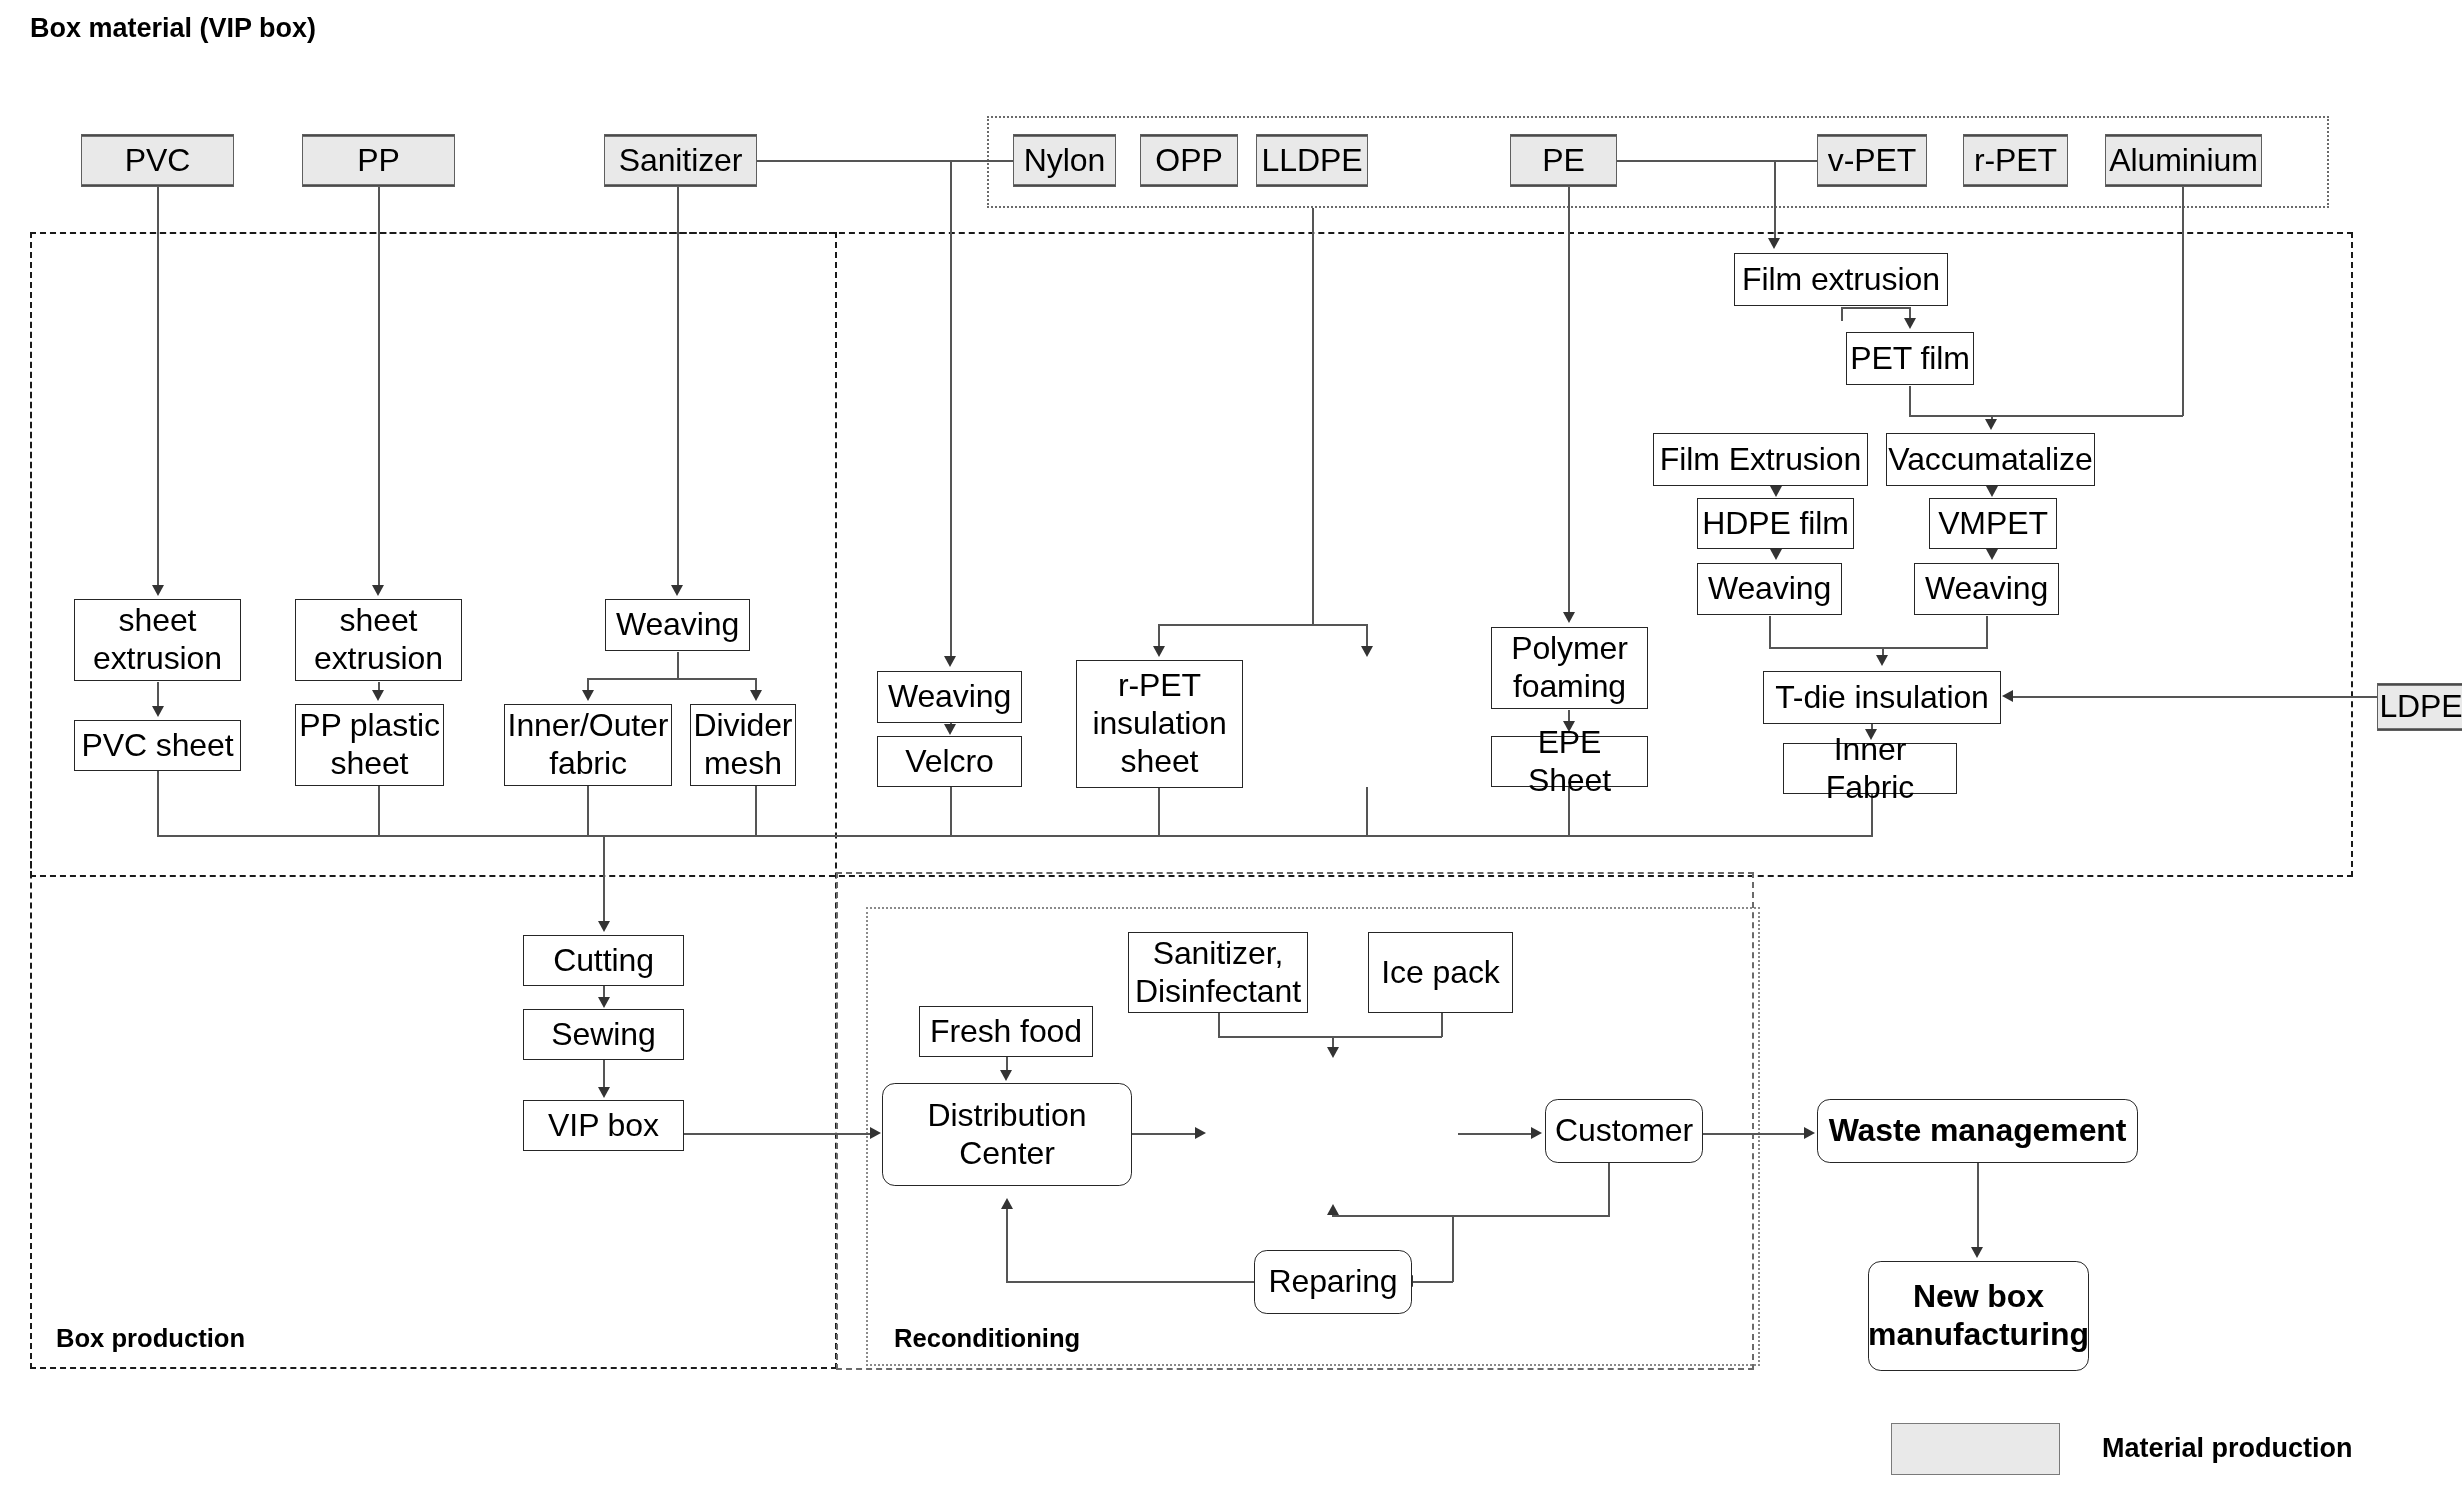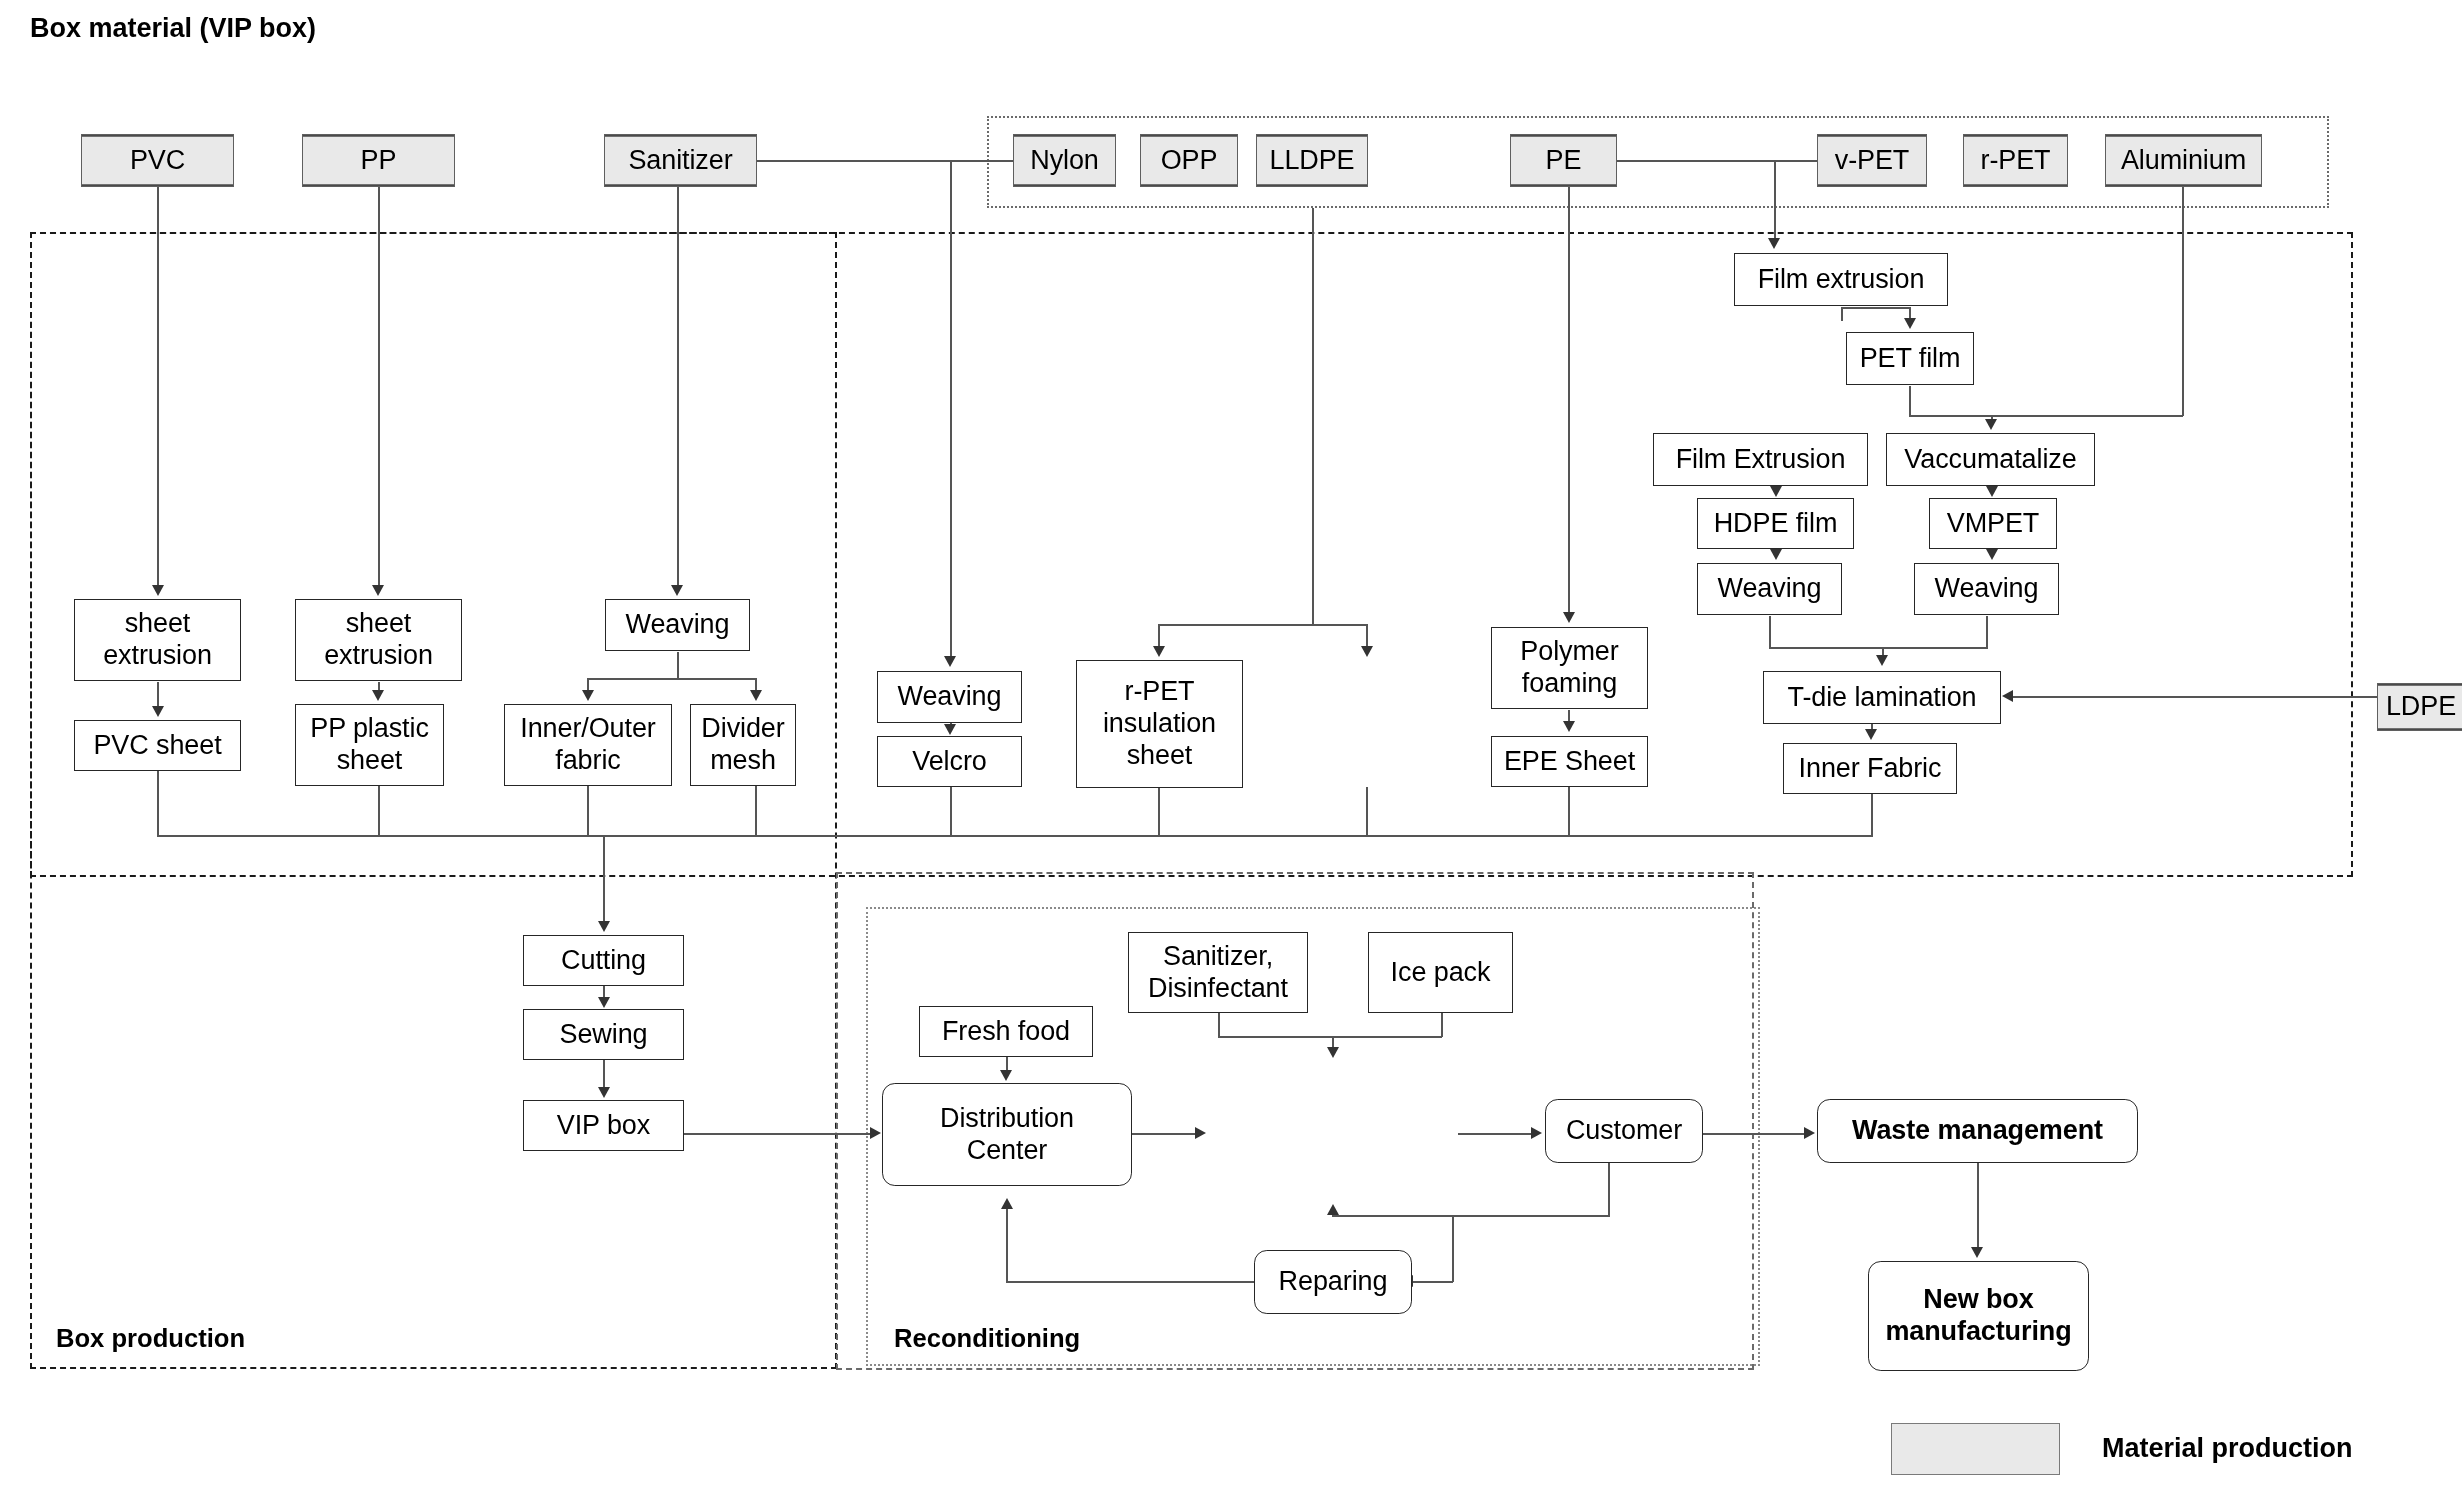--- a/index.html
+++ b/index.html
@@ -9,21 +9,21 @@
 
   
   .node{
     position:absolute;
     box-sizing:border-box;
     display:flex;align-items:center;justify-content:center;
     text-align:center;
     background:#ffffff;
     border:1.7px solid #262626;
     color:#000;
-    font-size:27px;
+    font-size:32px;
     line-height:1.18;
     letter-spacing:-0.1px;
     z-index:5;
     padding:1.2px 2.3px;
   }
   .node.mat{
     background:#e9e9e9;
     border:1.7px solid #5f5f5f;
     box-shadow:0 1.7px 0 0 #4a4a4a inset, 0 -1.7px 0 0 #4a4a4a inset;
   }
@@ -139,21 +139,21 @@
 
   <div class="node" style="left:1653px;top:433px;width:215px;height:53px;">Film Extrusion</div>
   <div class="node" style="left:1886px;top:433px;width:209px;height:53px;">Vaccumatalize</div>
 
   <div class="node" style="left:1697px;top:498px;width:157px;height:51px;">HDPE film</div>
   <div class="node" style="left:1929px;top:498px;width:128px;height:51px;">VMPET</div>
 
   <div class="node" style="left:1697px;top:563px;width:145px;height:52px;">Weaving</div>
   <div class="node" style="left:1914px;top:563px;width:145px;height:52px;">Weaving</div>
 
-  <div class="node" style="left:1763px;top:671px;width:238px;height:53px;">T-die lamination</div>
+  <div class="node" style="left:1763px;top:671px;width:238px;height:53px;">T-die insulation</div>
   <div class="node" style="left:1783px;top:743px;width:174px;height:51px;">Inner Fabric</div>
 
   <div class="node" style="left:523px;top:935px;width:161px;height:51px;">Cutting</div>
   <div class="node" style="left:523px;top:1009px;width:161px;height:51px;">Sewing</div>
   <div class="node" style="left:523px;top:1100px;width:161px;height:51px;">VIP box</div>
 
   <div class="node" style="left:919px;top:1006px;width:174px;height:51px;">Fresh food</div>
   <div class="node" style="left:1128px;top:932px;width:180px;height:81px;white-space:pre-line;">Sanitizer,
 Disinfectant</div>
   <div class="node" style="left:1368px;top:932px;width:145px;height:81px;">Ice pack</div>

